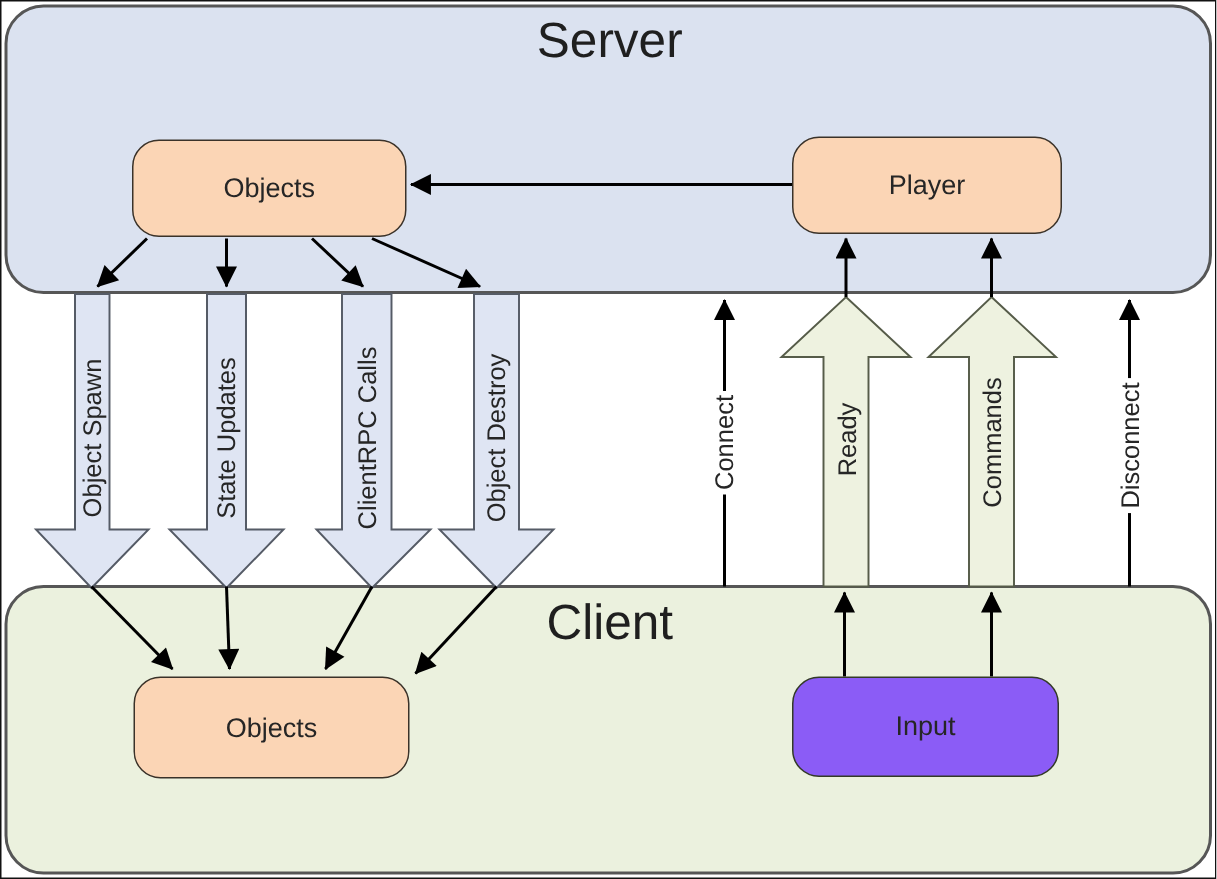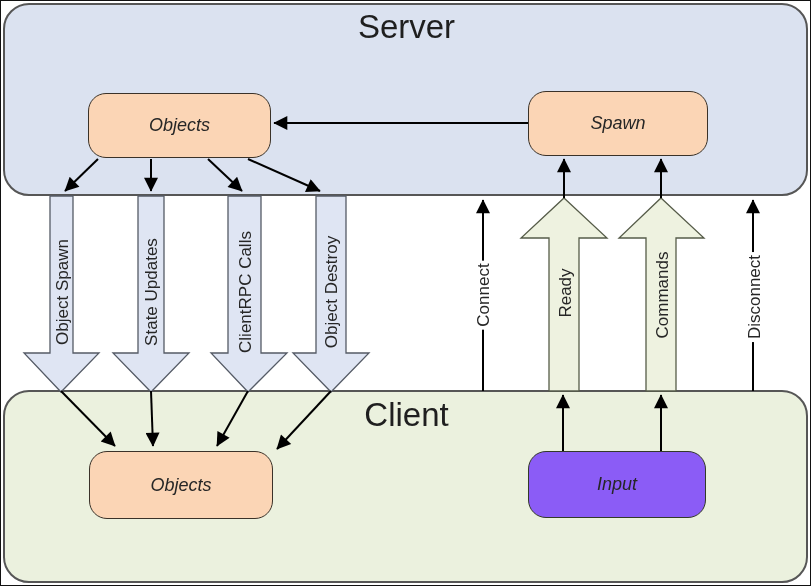--- a/index.html
+++ b/index.html
@@ -30,21 +30,20 @@
   .server-title{top:6px;}
   .client-title{top:394px;}
   .node{
     position:absolute;
     box-sizing:border-box;
     border:1.5px solid #3a3229;
     border-radius:18px;
     display:flex;align-items:center;justify-content:center;
     font-size:18px;
     color:#262626;
-    font-style:italic;
   }
   .node-objects-server{left:87px;top:92px;width:183px;height:65px;background:#fbd5b5;}
   .node-player{left:527px;top:90px;width:180px;height:65px;background:#fbd5b5;}
   .node-objects-client{left:88px;top:450px;width:184px;height:68px;background:#fbd5b5;}
   .node-input{left:527px;top:450px;width:178px;height:67px;background:#8b5cf6;border-color:#333a28;}
   .overlay{position:absolute;left:0;top:0;width:811px;height:586px;}
   .rlabel{
     position:absolute;
     transform:translate(-50%,-50%) rotate(-90deg);
     white-space:nowrap;
@@ -105,21 +104,21 @@
 
       <line x1="562" y1="450" x2="562" y2="394" marker-end="url(#ah)"></line>
       <line x1="660" y1="450" x2="660" y2="394" marker-end="url(#ah)"></line>
     </g>
   </svg>
 
   <div class="node node-objects-server">
     <span>Objects</span>
   </div>
   <div class="node node-player">
-    <span>Spawn</span>
+    <span>Player</span>
   </div>
   <div class="node node-objects-client">
     <span>Objects</span>
   </div>
   <div class="node node-input">
     <span>Input</span>
   </div>
 
   <span class="rlabel" style="left:61px;top:291px;">Object Spawn</span>
   <span class="rlabel" style="left:150px;top:291px;">State Updates</span>

